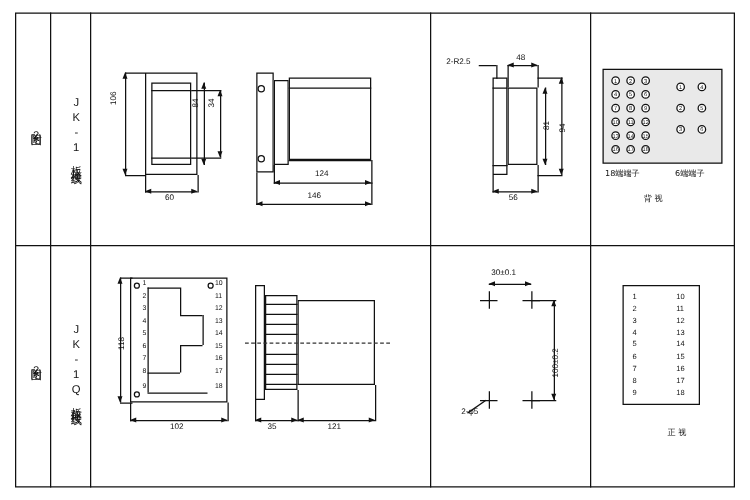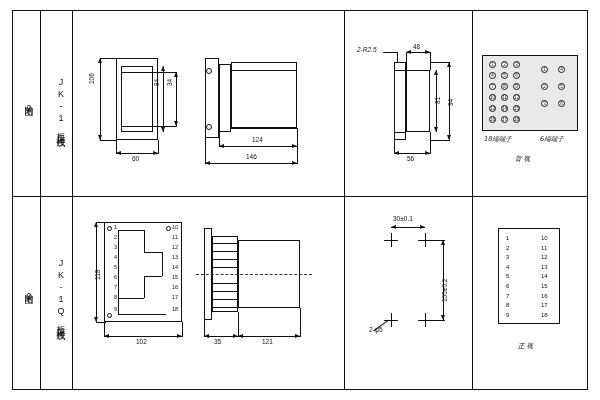--- a/index.html
+++ b/index.html
@@ -14,21 +14,21 @@
   .cellvert{
     position:absolute;
     writing-mode:vertical-rl;
     text-orientation:upright;
     font-size:9px;
     line-height:15px;
     letter-spacing:2px;
     text-align:center;
     color:#111;
   }
-  .lbl{position:absolute;font-size:6.5px;color:#111;white-space:nowrap;font-style:italic;}
+  .lbl{position:absolute;font-size:6.5px;color:#111;white-space:nowrap;}
   .lbl.cn{font-family:"DejaVu Sans","Liberation Sans",sans-serif;font-size:6.5px;}
   .dim{position:absolute;font-size:6.5px;color:#111;white-space:nowrap;}
 
   .ln{position:absolute;background:#111;}
   .hseg{height:1px;}
   .vseg{width:1px;}
   .dash-h{position:absolute;height:0;border-top:1px dashed #333;}
 
   .rect{position:absolute;border:1px solid #111;box-sizing:border-box;background:#fff;}
   .rectf{position:absolute;border:1px solid #111;box-sizing:border-box;background:#e9e9e9;}
@@ -292,15 +292,15 @@
   <div class="ln hseg" style="left:374px;top:330px;width:18px;transform:rotate(-35deg);transform-origin:left center;"></div>
   <div class="dim" style="left:369px;top:326px;">2-φ5</div>
 
   <div class="rect" style="left:498px;top:228px;width:62px;height:96px;"></div>
   <div class="numlist" style="left:506px;top:234px;">
     1<br>2<br>3<br>4<br>5<br>6<br>7<br>8<br>9
   </div>
   <div class="numlist" style="left:541px;top:234px;">
     10<br>11<br>12<br>13<br>14<br>15<br>16<br>17<br>18
   </div>
-  <div class="lbl cn" style="left:518px;top:342px;">正  视</div>
+  <div class="lbl cn" style="left:534px;top:342px;">正  视</div>
 
 </div>
 
 </body></html>

